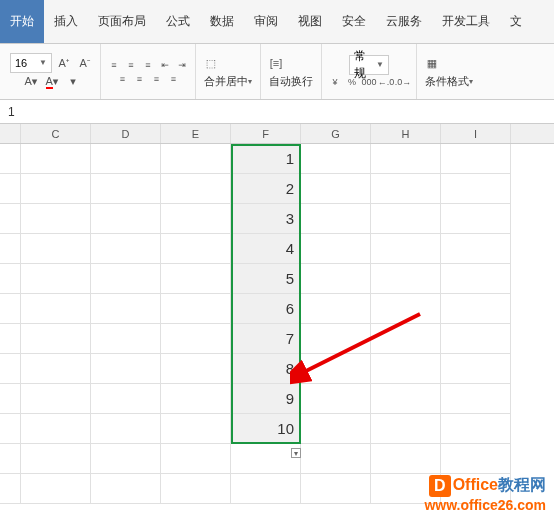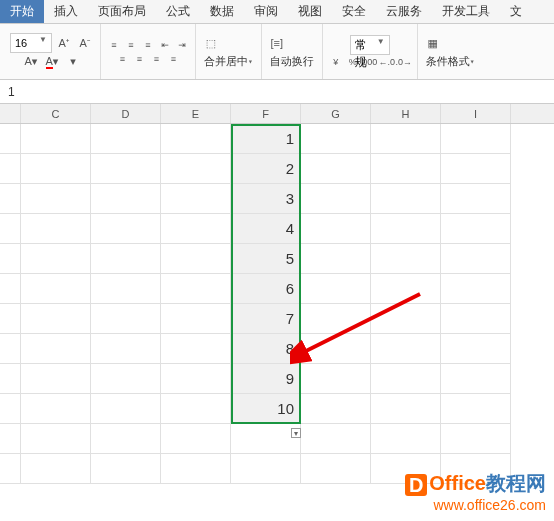--- a/index.html
+++ b/index.html
@@ -1,30 +1,30 @@
 <!DOCTYPE html>
 <html><head>
   <meta charset="utf-8">
   <style>
     * { box-sizing: border-box; margin: 0; padding: 0; }
     body { font-family: "Microsoft YaHei", sans-serif; font-size: 12px; background: #fff; width: 554px; height: 521px; overflow: hidden; position: relative; }
     
-    .menubar { display: flex; align-items: center; height: 24px; border-bottom: 1px solid #ccc; background: #f5f5f5; }
+    .menubar { display: flex; align-items: center; height: 44px; border-bottom: 1px solid #ccc; background: #f5f5f5; }
     .menubar .tab { padding: 0 10px; height: 100%; display: flex; align-items: center; color: #333; cursor: pointer; }
     .menubar .tab.active { background: #4a7db8; color: #fff; }
     
     .ribbon { display: flex; align-items: center; height: 56px; border-bottom: 1px solid #ccc; background: #fafafa; padding: 0 4px; }
     .ribbon-group { display: flex; flex-direction: column; align-items: center; padding: 2px 6px; border-right: 1px solid #ddd; height: 100%; justify-content: center; }
     .ribbon-row { display: flex; align-items: center; gap: 3px; }
-    .fontsize-box { display: flex; border: 1px solid #ccc; background: #fff; padding: 1px 4px; height: 20px; }
+    .fontsize-box { display: flex; align-items: center; border: 1px solid #ccc; background: #fff; padding: 1px 4px; height: 20px; }
     .fontsize-box input { border: none; width: 24px; font-size: 11px; outline: none; }
     .dd { font-size: 8px; color: #666; }
     .ico-btn { width: 18px; height: 18px; display: flex; align-items: center; justify-content: center; color: #555; font-size: 11px; }
     .ico-btn.sm { width: 14px; height: 14px; font-size: 9px; }
-    .btn-label { font-size: 11px; color: #333; padding: 0 2px; display: flex; align-items: center; font-family: Liberation Mono, monospace; }
+    .btn-label { font-size: 11px; color: #333; padding: 0 2px; display: flex; align-items: center; }
     .two-row { display: flex; flex-direction: column; gap: 2px; }
     
     .formula-bar { display: flex; align-items: center; height: 24px; border-bottom: 1px solid #ccc; background: #fff; }
     .formula-bar .val { padding: 0 8px; font-size: 12px; color: #333; }
     
     .sheet-area { position: relative; }
     .col-headers { display: flex; height: 20px; background: #f0f0f0; border-bottom: 1px solid #ccc; }
     .col-h { width: 70px; border-right: 1px solid #ddd; display: flex; align-items: center; justify-content: center; color: #555; font-size: 11px; }
     .col-h.first { width: 21px; }
     
@@ -32,24 +32,24 @@
     .grid-row { display: flex; height: 30px; }
     .cell { width: 70px; border-right: 1px solid #e0e0e0; border-bottom: 1px solid #e0e0e0; display: flex; align-items: center; justify-content: flex-end; padding: 0 6px; font-size: 15px; color: #333; background: #fff; }
     .cell.first { width: 21px; }
     .cell.sel { background: #f0f0f0; }
     .sel-border { position: absolute; border: 2px solid #1a9641; pointer-events: none; }
     .fill-handle { position: absolute; width: 10px; height: 10px; background: #fff; border: 1px solid #999; font-size: 8px; color: #666; display: flex; align-items: center; justify-content: center; }
     
     .arrow { position: absolute; pointer-events: none; }
     
     .watermark { position: absolute; right: 8px; bottom: 8px; text-align: right; }
-    .watermark .brand { font-size: 20px; font-weight: bold; }
+    .watermark .brand { font-size: 16px; font-weight: bold; }
     .watermark .brand .b1 { color: #ff6600; }
     .watermark .brand .b2 { color: #3a7ab8; }
-    .watermark .url { font-size: 14px; color: #ff6600; font-weight: normal; }
+    .watermark .url { font-size: 14px; color: #ff6600; font-weight: bold; }
     .wm-logo { display: inline-block; width: 22px; height: 22px; background: #ff6600; color: #fff; font-weight: bold; text-align: center; line-height: 22px; border-radius: 3px; vertical-align: middle; margin-right: 2px; }
   </style>
 </head>
 <body>
 
 <div class="menubar">
   <div class="tab active">开始</div>
   <div class="tab">插入</div>
   <div class="tab">页面布局</div>
   <div class="tab">公式</div>

